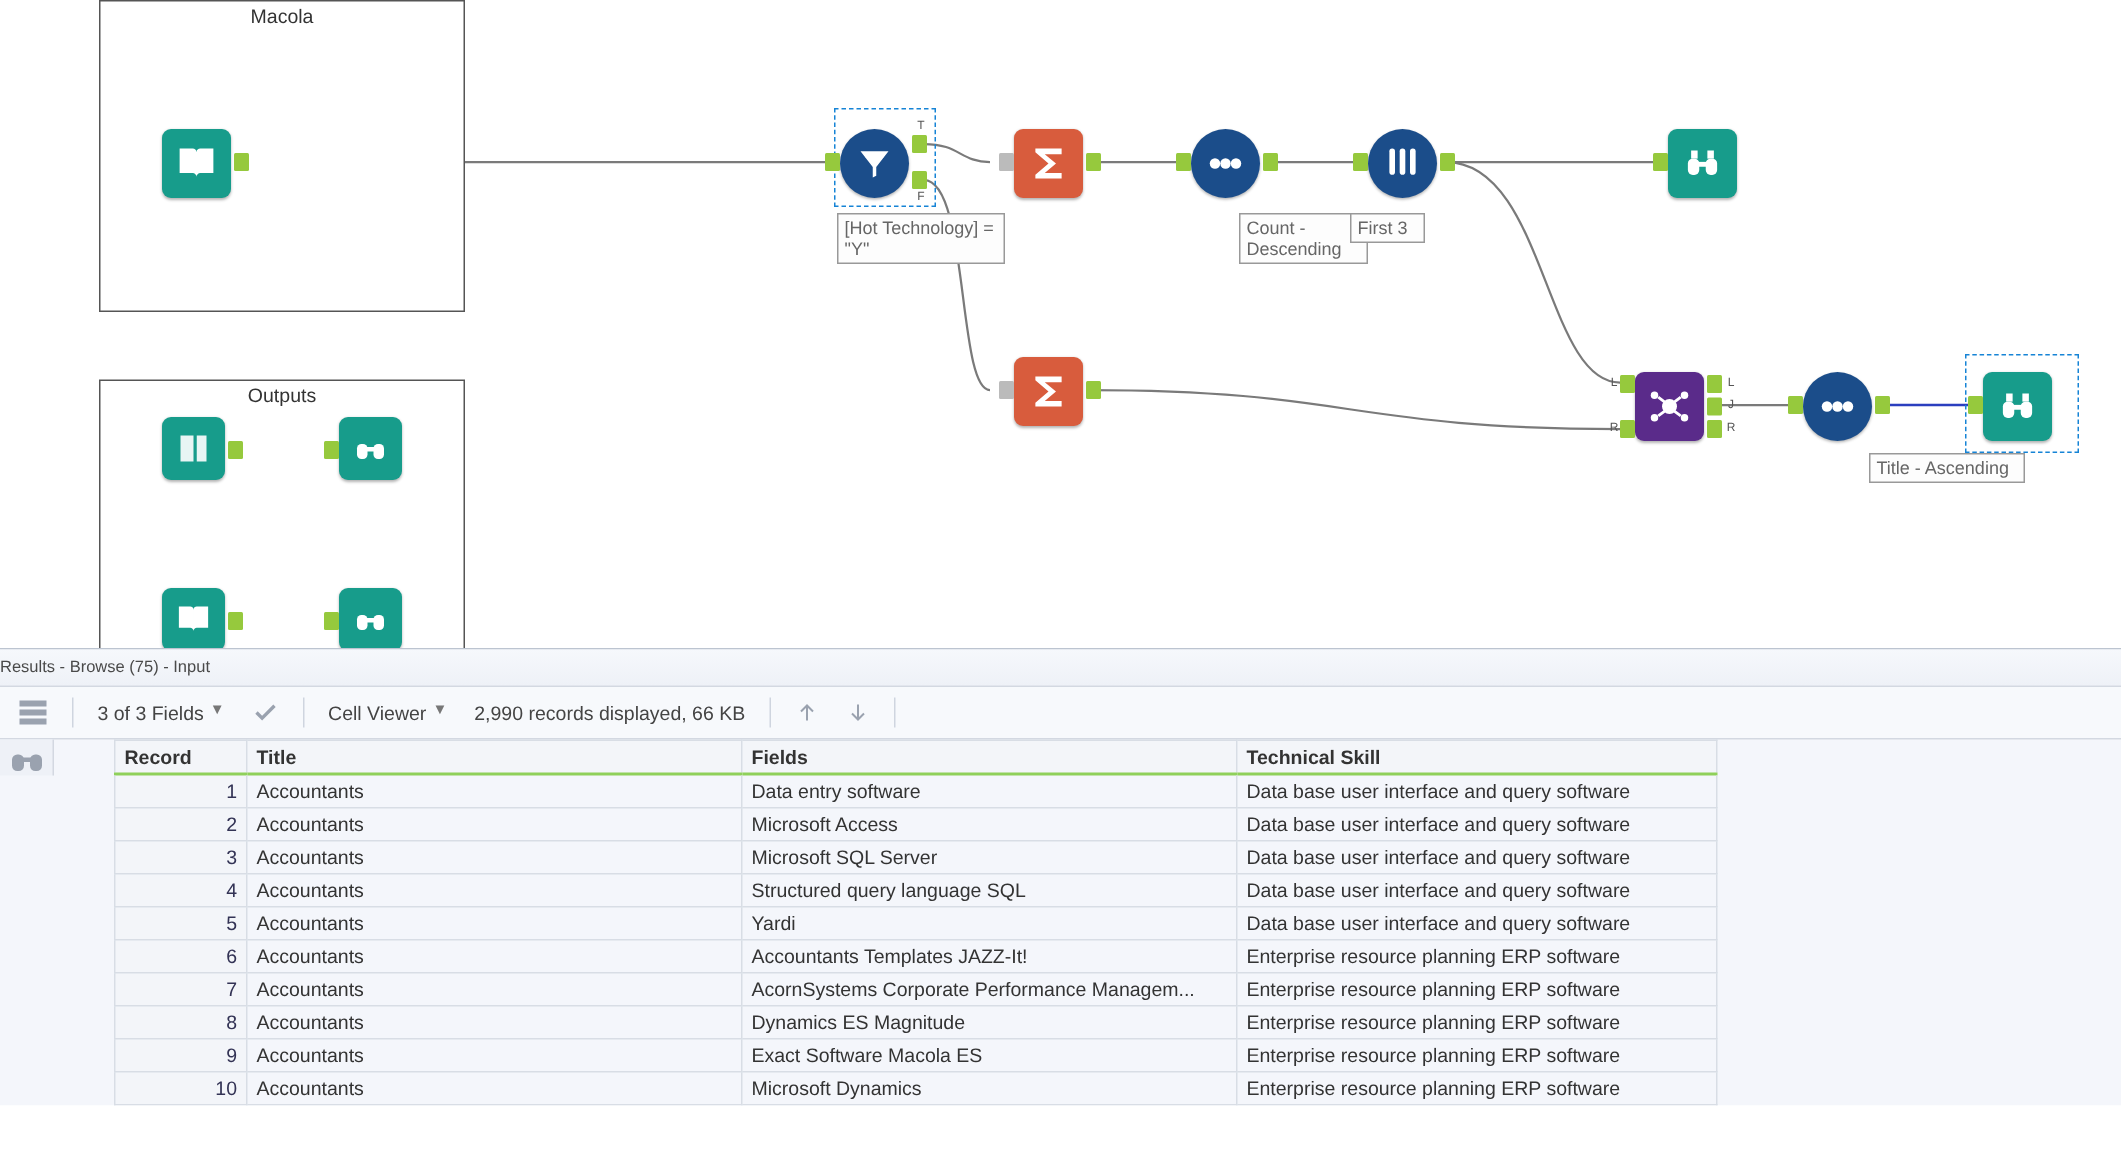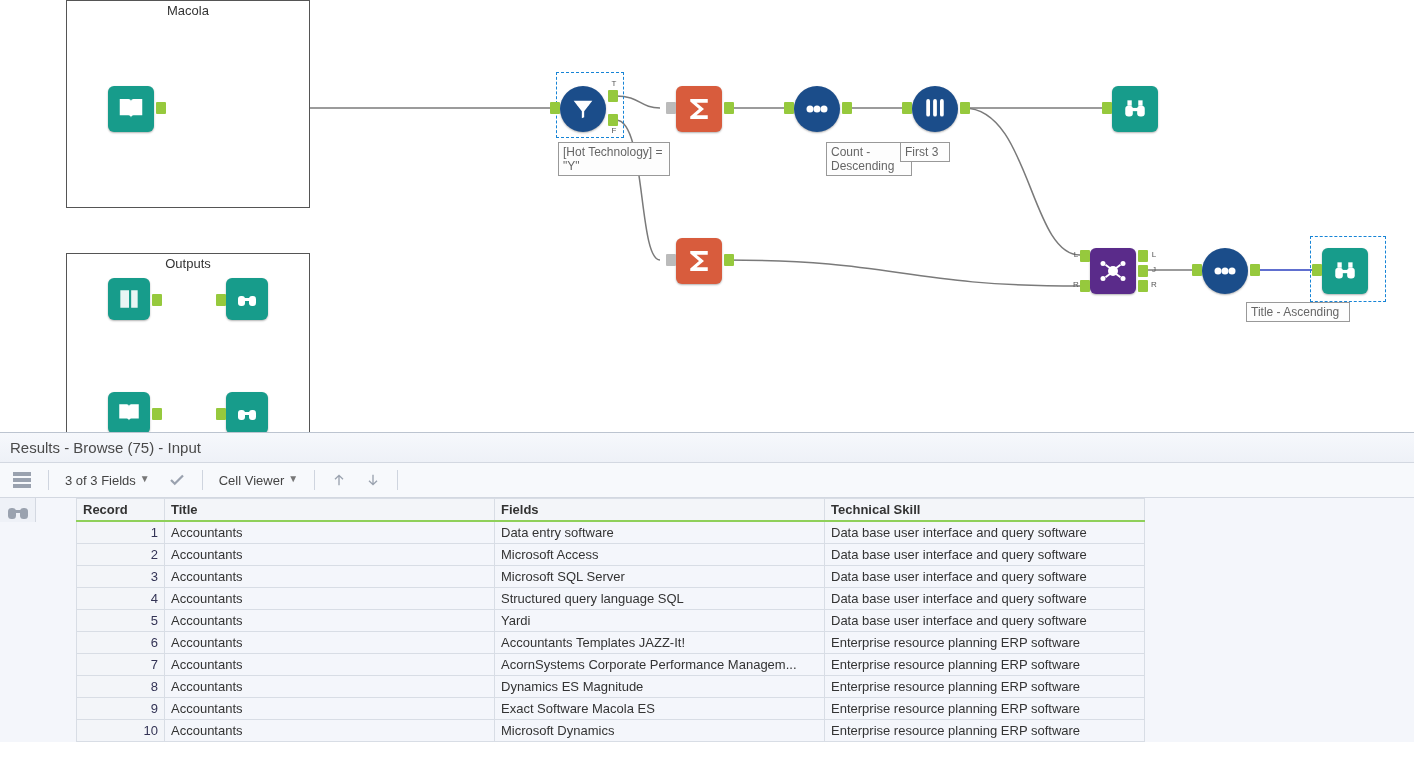--- a/index.html
+++ b/index.html
@@ -74,22 +74,22 @@
     pointer-events: none;
   }
 
   
   .results-panel {
     width: 1414px;
     background: #f4f6fb;
     border-top: 1px solid #bcc4d0;
   }
   .results-header {
-    padding: 6px 10px;
-    font-size: 15px;
+    padding: 6px 0;
+    font-size: 11px;
     color: #4a4a4a;
     border-bottom: 1px solid #d3d8e1;
     background: linear-gradient(#f6f8fc,#eef1f7);
   }
   .results-toolbar {
     display: flex;
     align-items: center;
     gap: 6px;
     padding: 4px 6px;
     background: #f7f9fc;
@@ -354,20 +354,23 @@
     <div class="tb-btn">
       <svg width="18" height="18" viewBox="0 0 24 24">
           <path fill="none" stroke="#9aa2af" stroke-width="3" d="M4 12l5 5L20 6"></path>
         </svg>
     </div>
     <div class="tb-sep"></div>
     <div class="tb-btn">
       <span>Cell Viewer</span>
       <span class="tb-caret">▼</span>
     </div>
+    <div class="tb-btn" style="color:#444;">
+      <span>2,990 records displayed, 66 KB</span>
+    </div>
     <div class="tb-sep"></div>
     <div class="tb-btn">
       <svg width="16" height="16" viewBox="0 0 24 24">
           <path fill="none" stroke="#9aa2af" stroke-width="2" d="M12 20V5M6 11l6-6 6 6"></path>
         </svg>
     </div>
     <div class="tb-btn">
       <svg width="16" height="16" viewBox="0 0 24 24">
           <path fill="none" stroke="#9aa2af" stroke-width="2" d="M12 4v15M6 13l6 6 6-6"></path>
         </svg>

